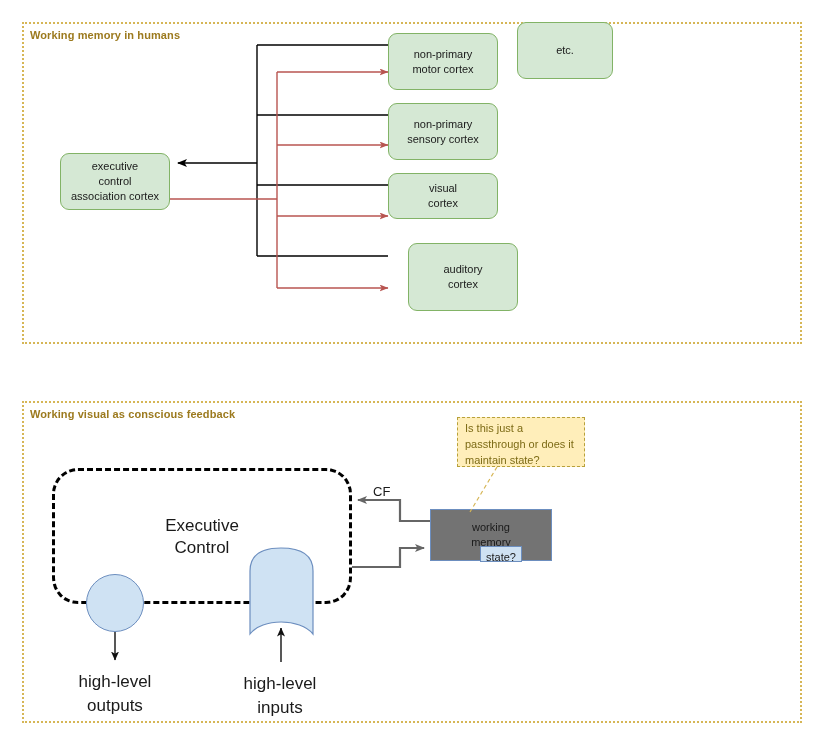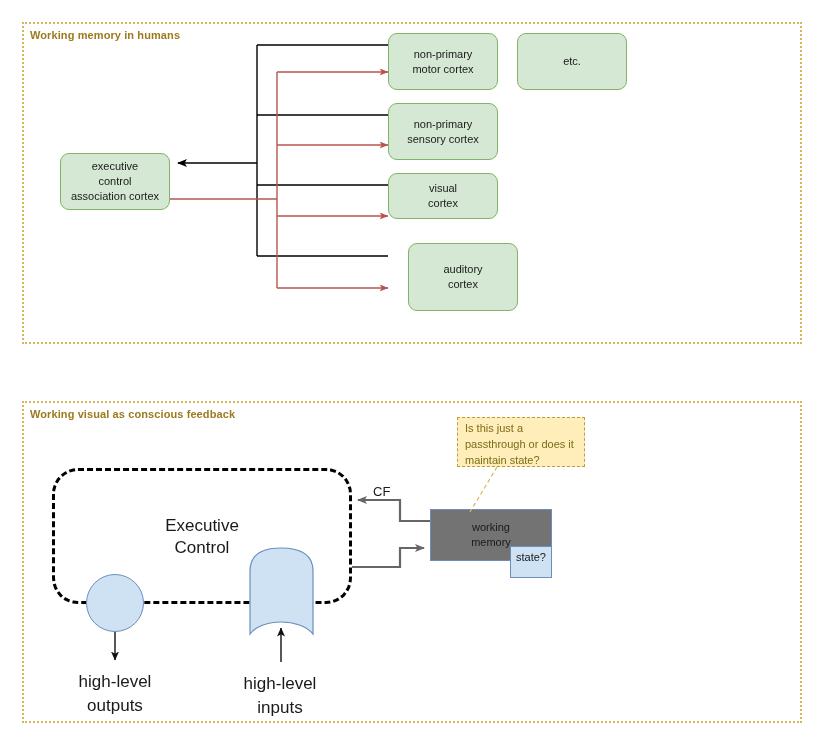--- a/index.html
+++ b/index.html
@@ -143,34 +143,34 @@
 
   <div class="gbox" style="left:388px; top:103px; width:110px; height:57px;">non-primary
 sensory cortex</div>
 
   <div class="gbox" style="left:388px; top:173px; width:110px; height:46px;">visual
 cortex</div>
 
   <div class="gbox" style="left:408px; top:243px; width:110px; height:68px;">auditory
 cortex</div>
 
-  <div class="gbox" style="left:517px; top:33px; width:110px; height:57px;">etc.</div>
+  <div class="gbox" style="left:517px; top:22px; width:96px; height:57px;">etc.</div>
 
   <div class="panel" style="left:22px; top:401px; width:780px; height:322px;"></div>
   <div class="panel-title" style="left:30px; top:408px;">Working visual as conscious feedback</div>
 
   <div class="dashed-region" style="left:52px; top:468px; width:300px; height:136px;"></div>
 
   <div class="ec-label" style="left:52px; top:515px; width:300px;">Executive
 Control</div>
 
   <div class="bluebox" style="left:430px; top:509px; width:122px; height:52px;">working
 memory</div>
 
-  <div class="statebox" style="left:510px; top:546px; width:42px; height:32px;">state?</div>
+  <div class="statebox" style="left:480px; top:546px; width:42px; height:16px;">state?</div>
 
   <div class="note" style="left:457px; top:417px; width:128px; height:50px;">Is this just a passthrough or does it maintain state?</div>
 
   <div class="edge-label" style="left:373px; top:484px;">CF</div>
 
   <div class="port-circle" style="left:86px; top:574px; width:58px; height:58px;"></div>
 
   <div class="plain-label" style="left:65px; top:670px; width:100px;">high-level
 outputs</div>
 

